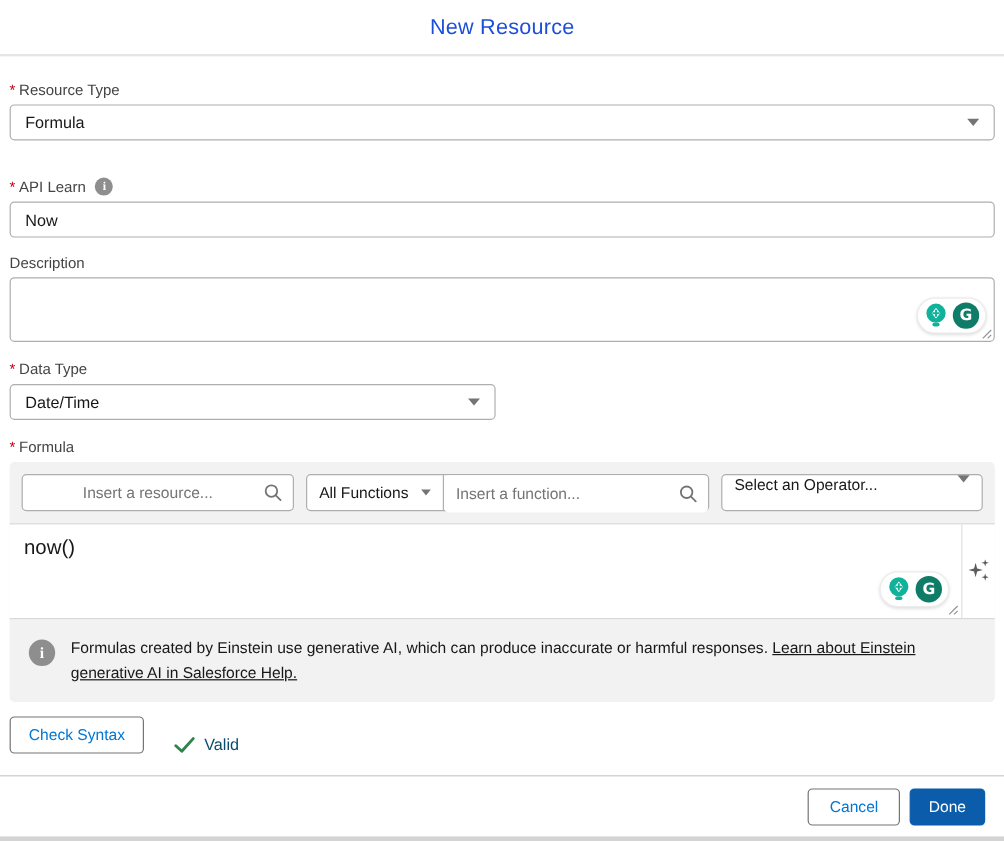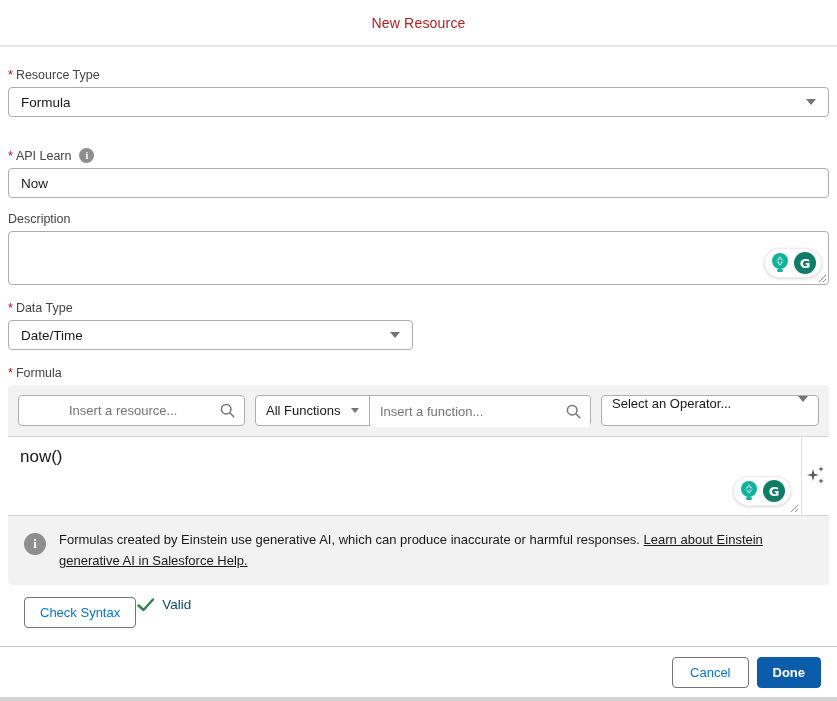--- a/index.html
+++ b/index.html
@@ -2,21 +2,21 @@
 <html><head>
 <meta charset="utf-8">
 <style>
   * { margin:0; padding:0; box-sizing:border-box; }
   html,body { width:837px; height:701px; background:#fff; overflow:hidden;
     font-family:"Liberation Sans","DejaVu Sans",sans-serif; color:#181818; }
   .modal { position:relative; width:837px; height:701px; background:#fff; display:flex; flex-direction:column; }
 
   
   .header { height:47px; border-bottom:2px solid #e5e5e5; display:flex; align-items:center; justify-content:center; flex:0 0 auto; }
-  .header h1 { font-size:14px; font-weight:400; color:#b91c1c; letter-spacing:.2px; }
+  .header h1 { font-size:18px; font-weight:400; color:#1d4ed8; letter-spacing:.2px; }
 
   
   .body { flex:1 1 auto; padding:0 8px; }
   .field { margin-top:0; }
   .field-label { display:flex; align-items:center; font-size:12.5px; color:#444; margin-bottom:5px; }
   .req { color:#ba0517; margin-right:3px; font-size:12.5px; }
   .info-badge { width:15px; height:15px; border-radius:50%; background:#8e8e8e; color:#fff;
     font-size:10px; font-weight:bold; display:inline-flex; align-items:center; justify-content:center;
     margin-left:8px; font-family:"Liberation Serif",serif; }
 
@@ -75,31 +75,31 @@
   .sparkle-cell { flex:0 0 28px; border-left:1px solid #e0e0e0; display:flex; align-items:center; justify-content:center; cursor:pointer; }
 
   .f-banner { display:flex; gap:13px; padding:13px 16px 0 16px; align-items:flex-start; }
   .banner-icon { width:22px; height:22px; border-radius:50%; background:#8e8e8e; color:#fff; flex:0 0 auto;
     font-size:13px; font-weight:bold; display:flex; align-items:center; justify-content:center;
     font-family:"Liberation Serif",serif; margin-top:4px; }
   .banner-text { font-size:13px; color:#181818; line-height:21px; }
   .banner-text a { color:#181818; text-decoration:underline; cursor:pointer; }
 
   
-  .syntax-row { display:flex; align-items:flex-start; margin-top:12px; gap:1px;margin-left:16px; }
+  .syntax-row { display:flex; align-items:flex-end; margin-top:12px; gap:25px; }
   .check-syntax-btn { height:31px; padding:0 15px; background:#fff; border:1px solid #747474; border-radius:4px;
     color:#0176d3; font-size:13px; font-family:"Liberation Sans",sans-serif; cursor:pointer; }
   .valid-wrap { display:flex; align-items:center; gap:7px; font-size:13.5px; color:#0c4a6e; }
 
   
   .footer { flex:0 0 auto; border-top:1px solid #c9c9c9; height:51px; display:flex; align-items:center;
     justify-content:flex-end; gap:8px; padding:0 16px; background:#fff; }
   .btn { height:31px; border-radius:4px; font-size:13px; font-family:"Liberation Sans",sans-serif; cursor:pointer; }
   .btn-neutral { background:#fff; border:1px solid #747474; color:#0176d3; padding:0 17px; }
-  .btn-brand { background:#0b5cab; border:1px solid #0b5cab; color:#fff; padding:0 15px; font-weight:bold; }
+  .btn-brand { background:#0b5cab; border:1px solid #0b5cab; color:#fff; padding:0 15px; font-weight:normal; }
   .bottom-strip { height:4px; background:#d4d4d4; flex:0 0 auto; }
 </style>
 </head>
 <body>
 
 <div class="modal">
 
   <div class="header">
     <h1>New Resource</h1>
   </div>

